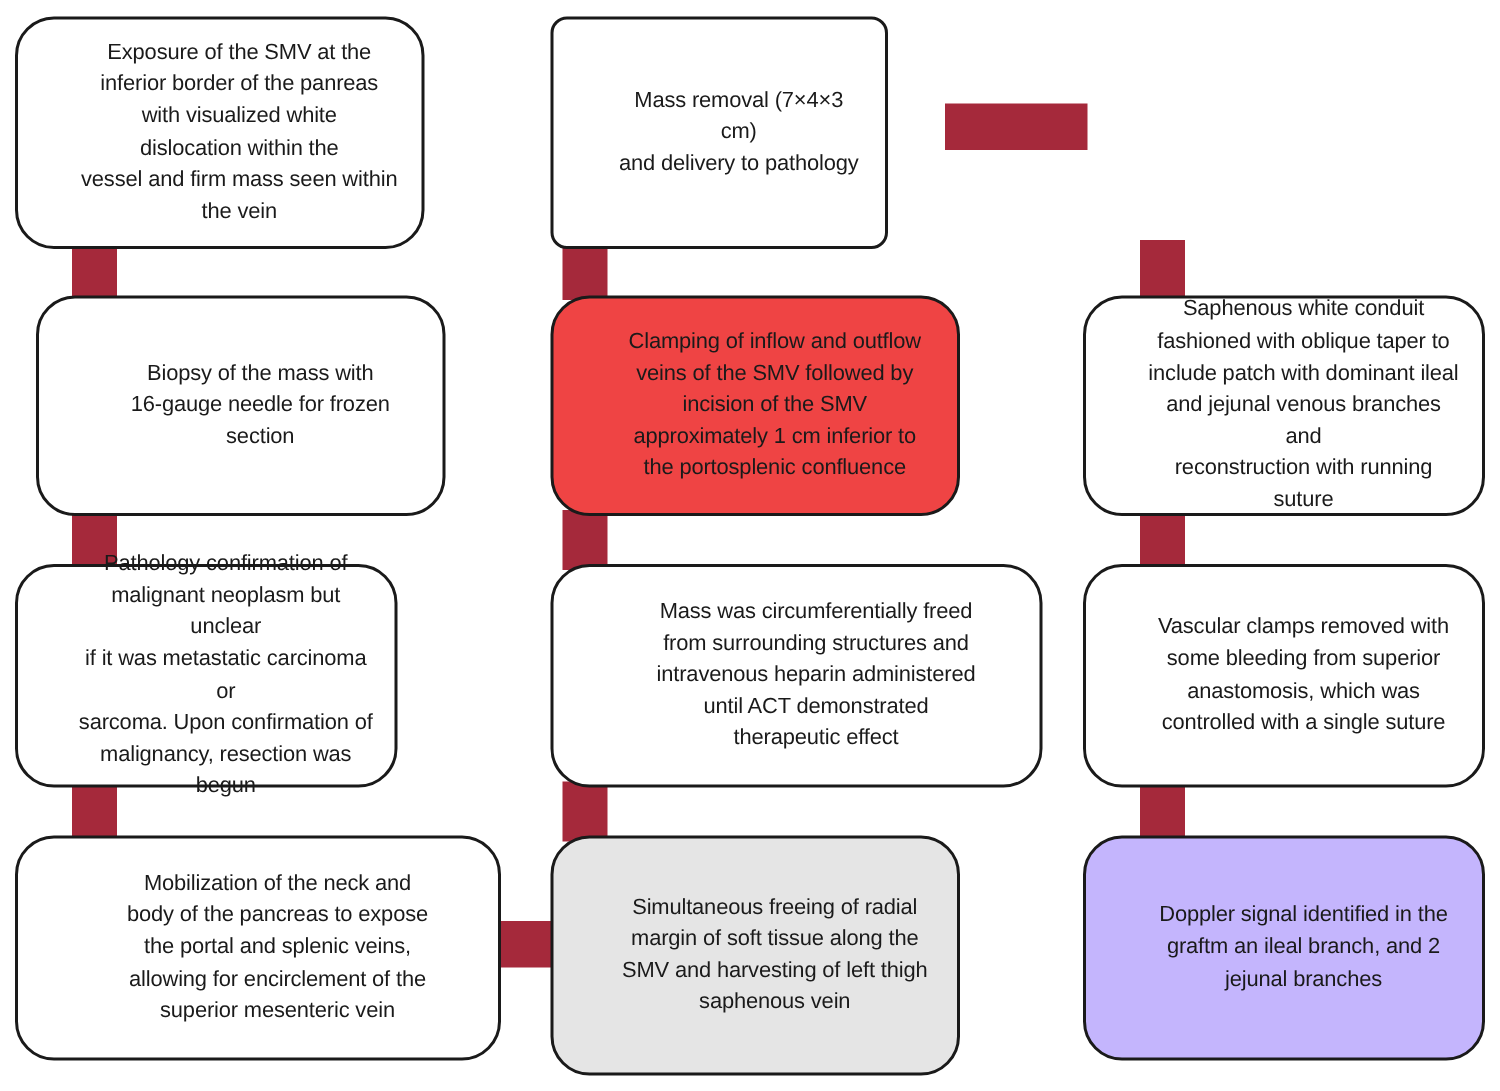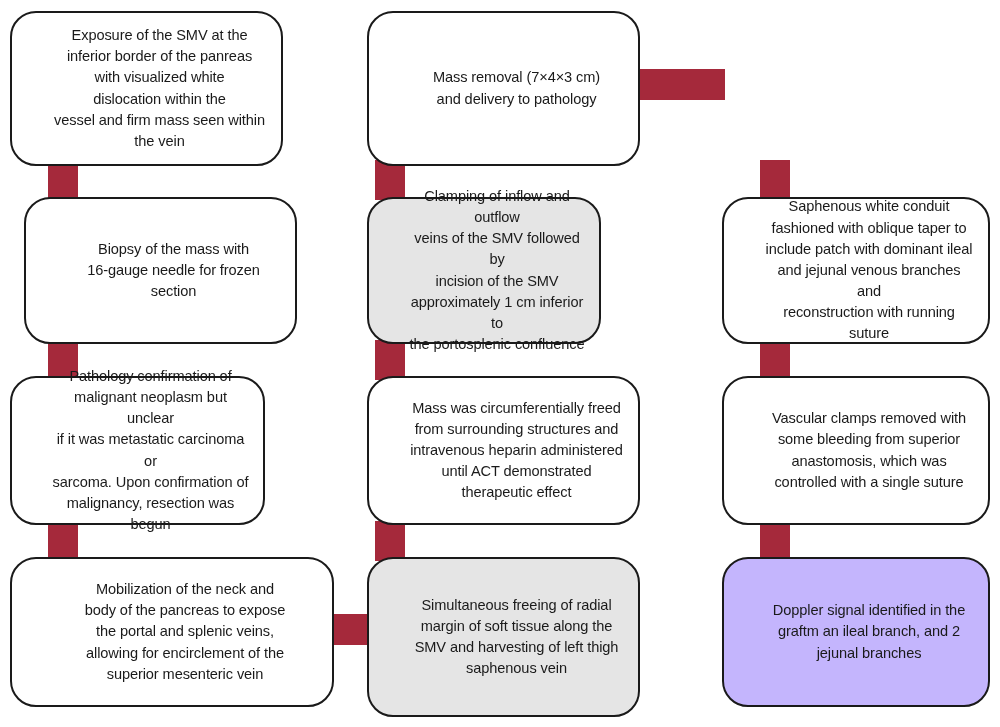--- a/index.html
+++ b/index.html
@@ -94,34 +94,34 @@
   </div>
 
   <div class="node" style="left: 10px; top: 557px; width: 324px; height: 150px; border-color: rgb(26, 26, 26); background: rgb(255, 255, 255);">
     <span class="node-text">Mobilization of the neck and
 body of the pancreas to expose
 the portal and splenic veins,
 allowing for encirclement of the
 superior mesenteric vein</span>
   </div>
 
-  <div class="node" style="left: 367px; top: 11px; width: 273px; height: 155px; border-color: rgb(26, 26, 26); background: rgb(255, 255, 255);">
+  <div class="node" style="left: 367px; top: 11px; width: 225px; height: 155px; border-color: rgb(26, 26, 26); background: rgb(255, 255, 255); border-radius: 11px;">
     <span class="node-text">Mass removal (7×4×3 cm)
 and delivery to pathology</span>
   </div>
 
-  <div class="node" style="left: 367px; top: 197px; width: 234px; height: 147px; border-color: rgb(26, 26, 26); background: #e5e5e5;">
+  <div class="node" style="left: 367px; top: 197px; width: 273px; height: 147px; border-color: rgb(26, 26, 26); background: #ef4444;">
     <span class="node-text">Clamping of inflow and outflow
 veins of the SMV followed by
 incision of the SMV
 approximately 1 cm inferior to
 the portosplenic confluence</span>
   </div>
 
-  <div class="node" style="left: 367px; top: 376px; width: 273px; height: 149px; border-color: rgb(26, 26, 26); background: rgb(255, 255, 255);">
+  <div class="node" style="left: 367px; top: 376px; width: 328px; height: 149px; border-color: rgb(26, 26, 26); background: rgb(255, 255, 255);">
     <span class="node-text">Mass was circumferentially freed
 from surrounding structures and
 intravenous heparin administered
 until ACT demonstrated
 therapeutic effect</span>
   </div>
 
   <div class="node" style="left: 367px; top: 557px; width: 273px; height: 160px; border-color: rgb(26, 26, 26); background: #e5e5e5;">
     <span class="node-text">Simultaneous freeing of radial
 margin of soft tissue along the

